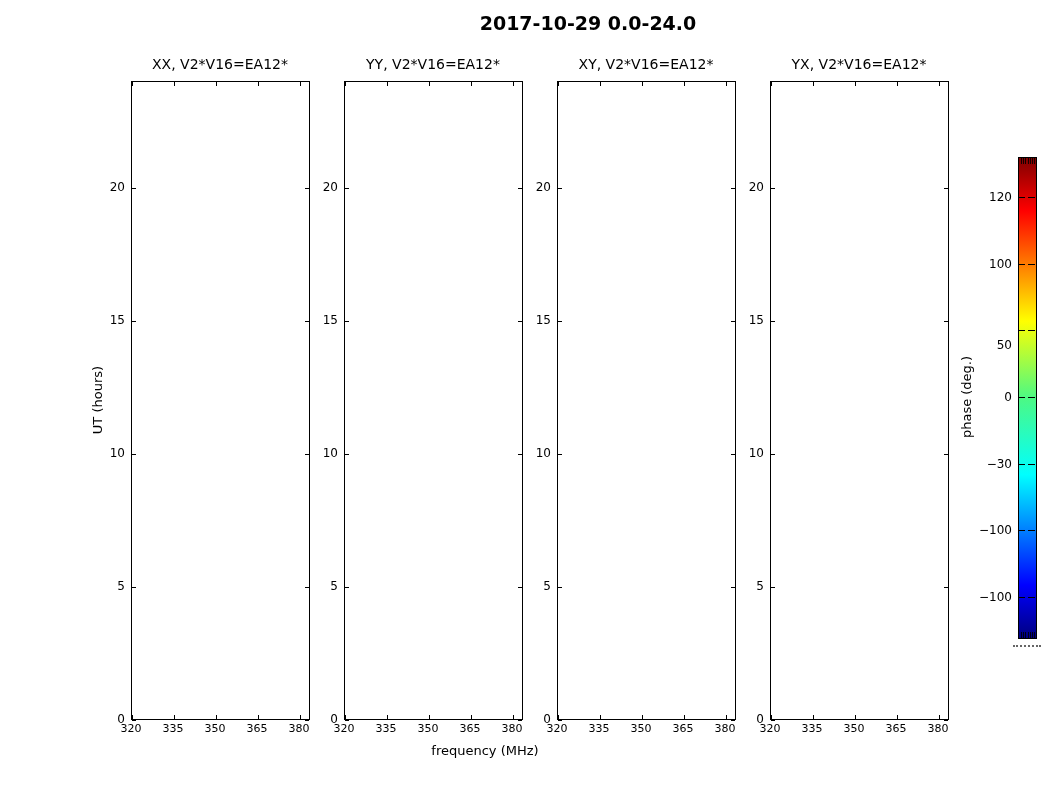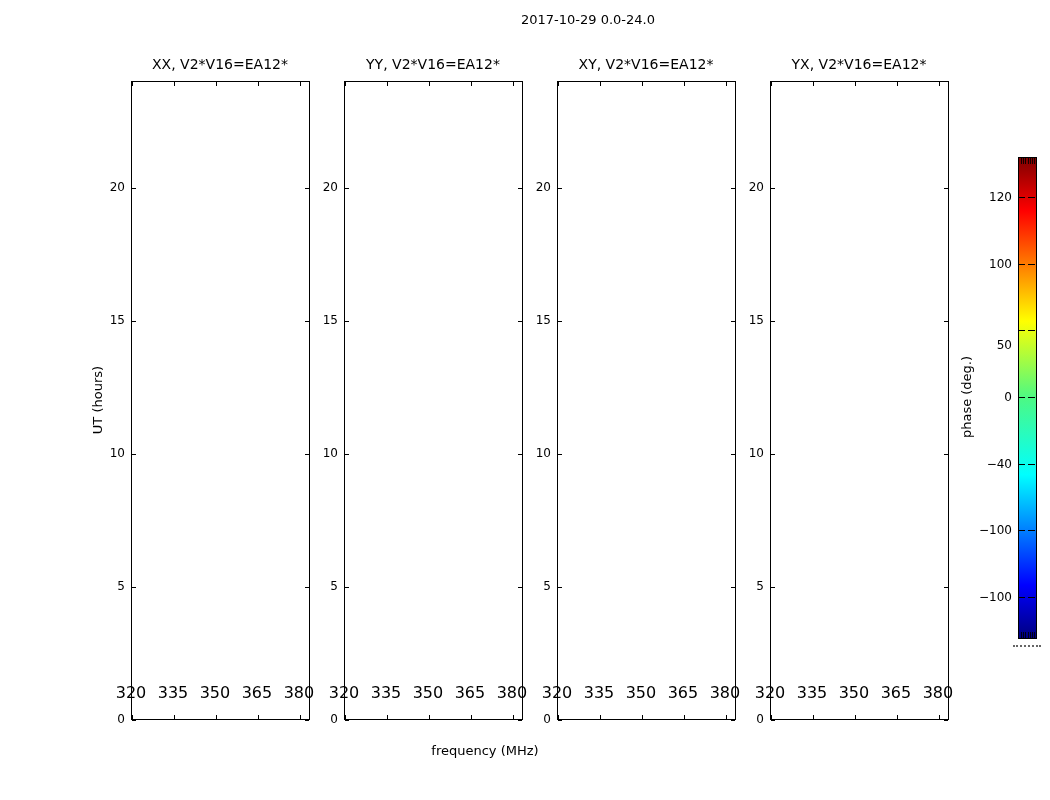--- a/index.html
+++ b/index.html
@@ -7,34 +7,34 @@
     position:relative;
     width:1050px;height:800px;
     background:#ffffff;
     font-family:"DejaVu Sans","Liberation Sans",sans-serif;
     color:#000;
     overflow:hidden;
   }
   .fig-title{
     position:absolute;top:12px;left:588px;
     transform:translateX(-50%);
-    font-size:13px;white-space:nowrap;
+    font-size:19px;white-space:nowrap;font-weight:bold;
   }
   .panel{
     position:absolute;top:81px;width:177px;height:637px;
     border:1px solid #000;background:#fff;box-sizing:content-box;
   }
   .panel-title{
     position:absolute;top:56px;transform:translateX(-50%);
     font-size:14px;white-space:nowrap;
   }
   .tick{position:absolute;background:#000;}
   .xtick-label{
-    position:absolute;top:683px;transform:translateX(-50%);
-    font-size:16px;white-space:nowrap;
+    position:absolute;top:722px;transform:translateX(-50%);
+    font-size:11px;white-space:nowrap;
   }
   .ytick-label{
     position:absolute;transform:translate(-100%,-50%);
     font-size:12px;white-space:nowrap;text-align:center;
   }
   .axis-label{font-size:13px;white-space:nowrap;position:absolute;}
   .xlabel{top:743px;left:485px;transform:translateX(-50%);}
   .ylabel{left:97px;top:400px;transform:translate(-50%,-50%) rotate(-90deg);}
   .cbar-label{left:966px;top:397px;transform:translate(-50%,-50%) rotate(-90deg);}
   .cbar{
@@ -219,21 +219,21 @@
       <div class="cbar-tick" style="left: 1028px; top: 263.667px; width: 7px;"></div>
       <div class="cbar-tick-label" style="left: 1012px; top: 263.667px;">100</div>
       <div class="cbar-tick" style="left: 1018px; top: 330.333px; width: 7px;"></div>
       <div class="cbar-tick" style="left: 1028px; top: 330.333px; width: 7px;"></div>
       <div class="cbar-tick-label" style="left: 1012px; top: 345px;">50</div>
       <div class="cbar-tick" style="left: 1018px; top: 397px; width: 7px;"></div>
       <div class="cbar-tick" style="left: 1028px; top: 397px; width: 7px;"></div>
       <div class="cbar-tick-label" style="left: 1012px; top: 397px;">0</div>
       <div class="cbar-tick" style="left: 1018px; top: 463.667px; width: 7px;"></div>
       <div class="cbar-tick" style="left: 1028px; top: 463.667px; width: 7px;"></div>
-      <div class="cbar-tick-label" style="left: 1012px; top: 463.667px;">−40</div>
+      <div class="cbar-tick-label" style="left: 1012px; top: 463.667px;">−30</div>
       <div class="cbar-tick" style="left: 1018px; top: 530.333px; width: 7px;"></div>
       <div class="cbar-tick" style="left: 1028px; top: 530.333px; width: 7px;"></div>
       <div class="cbar-tick-label" style="left: 1012px; top: 530.333px;">−100</div>
       <div class="cbar-tick" style="left: 1018px; top: 597px; width: 7px;"></div>
       <div class="cbar-tick" style="left: 1028px; top: 597px; width: 7px;"></div>
       <div class="cbar-tick-label" style="left: 1012px; top: 597px;">−100</div>
     </div>
 </div>
 
 </body></html>

